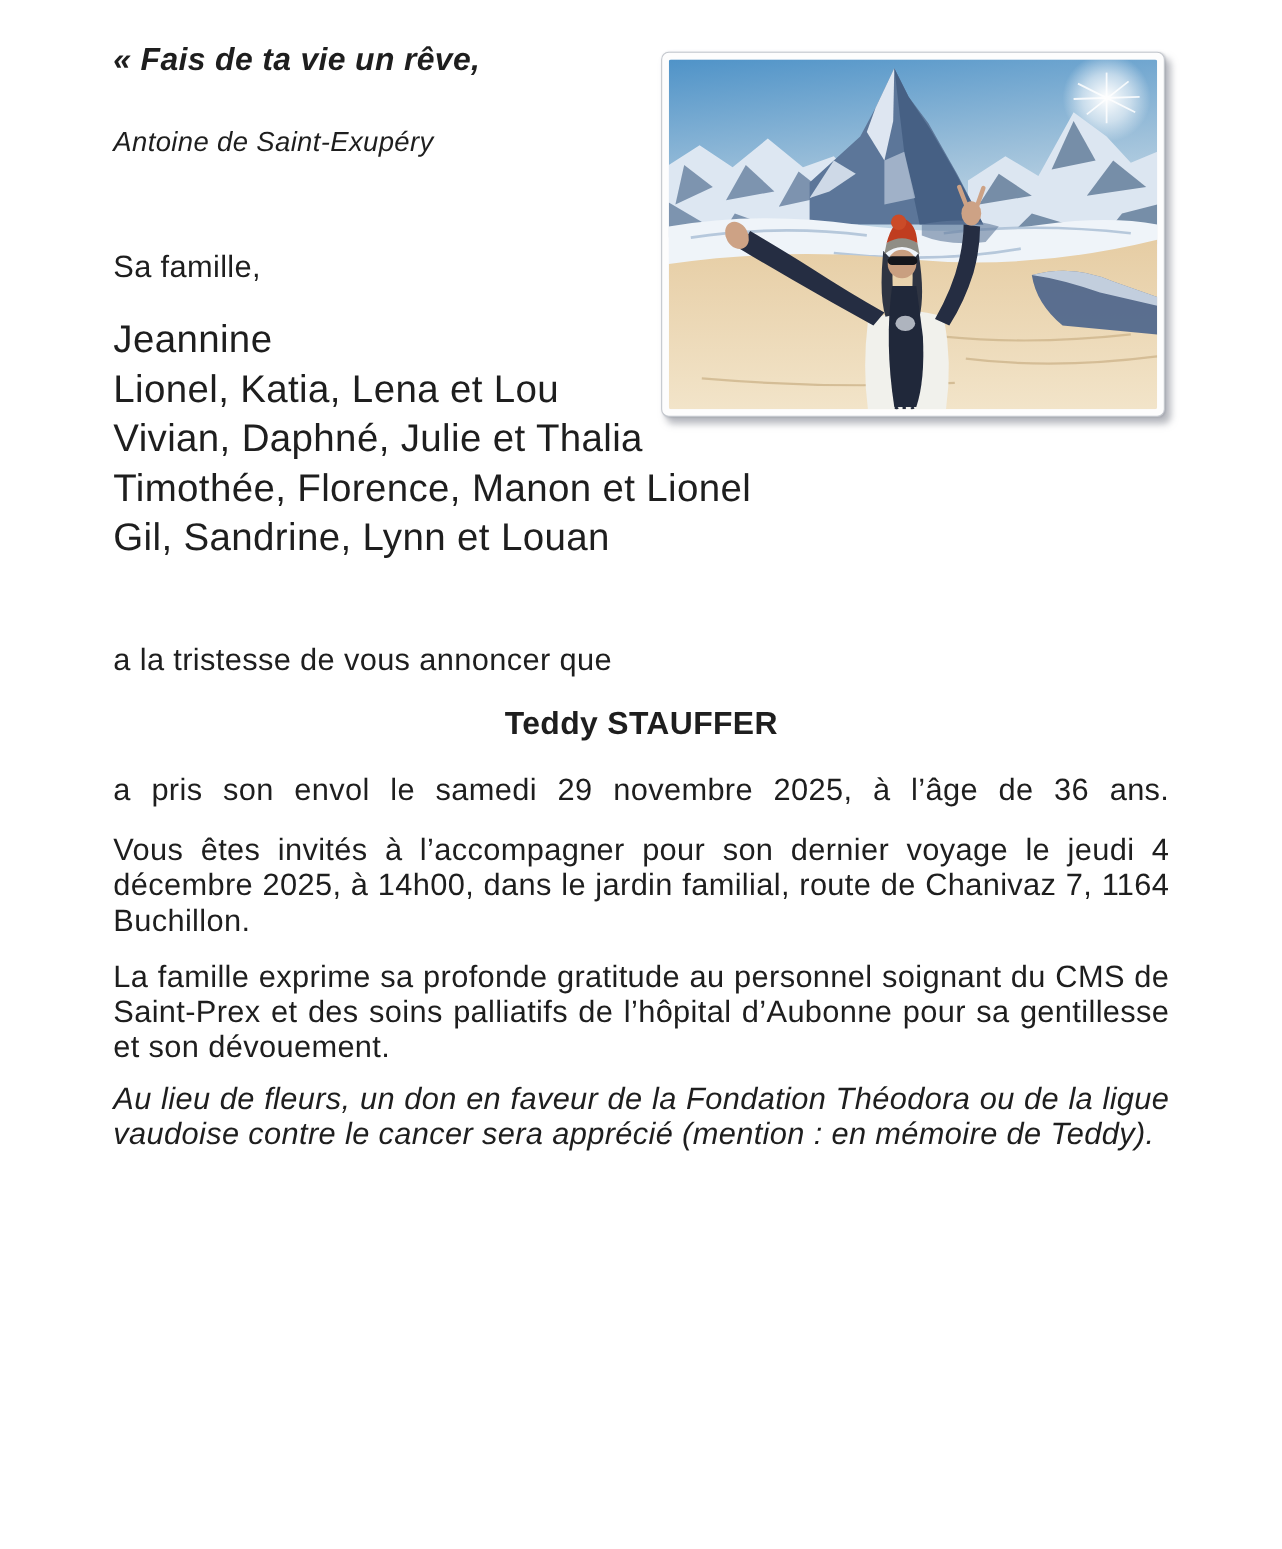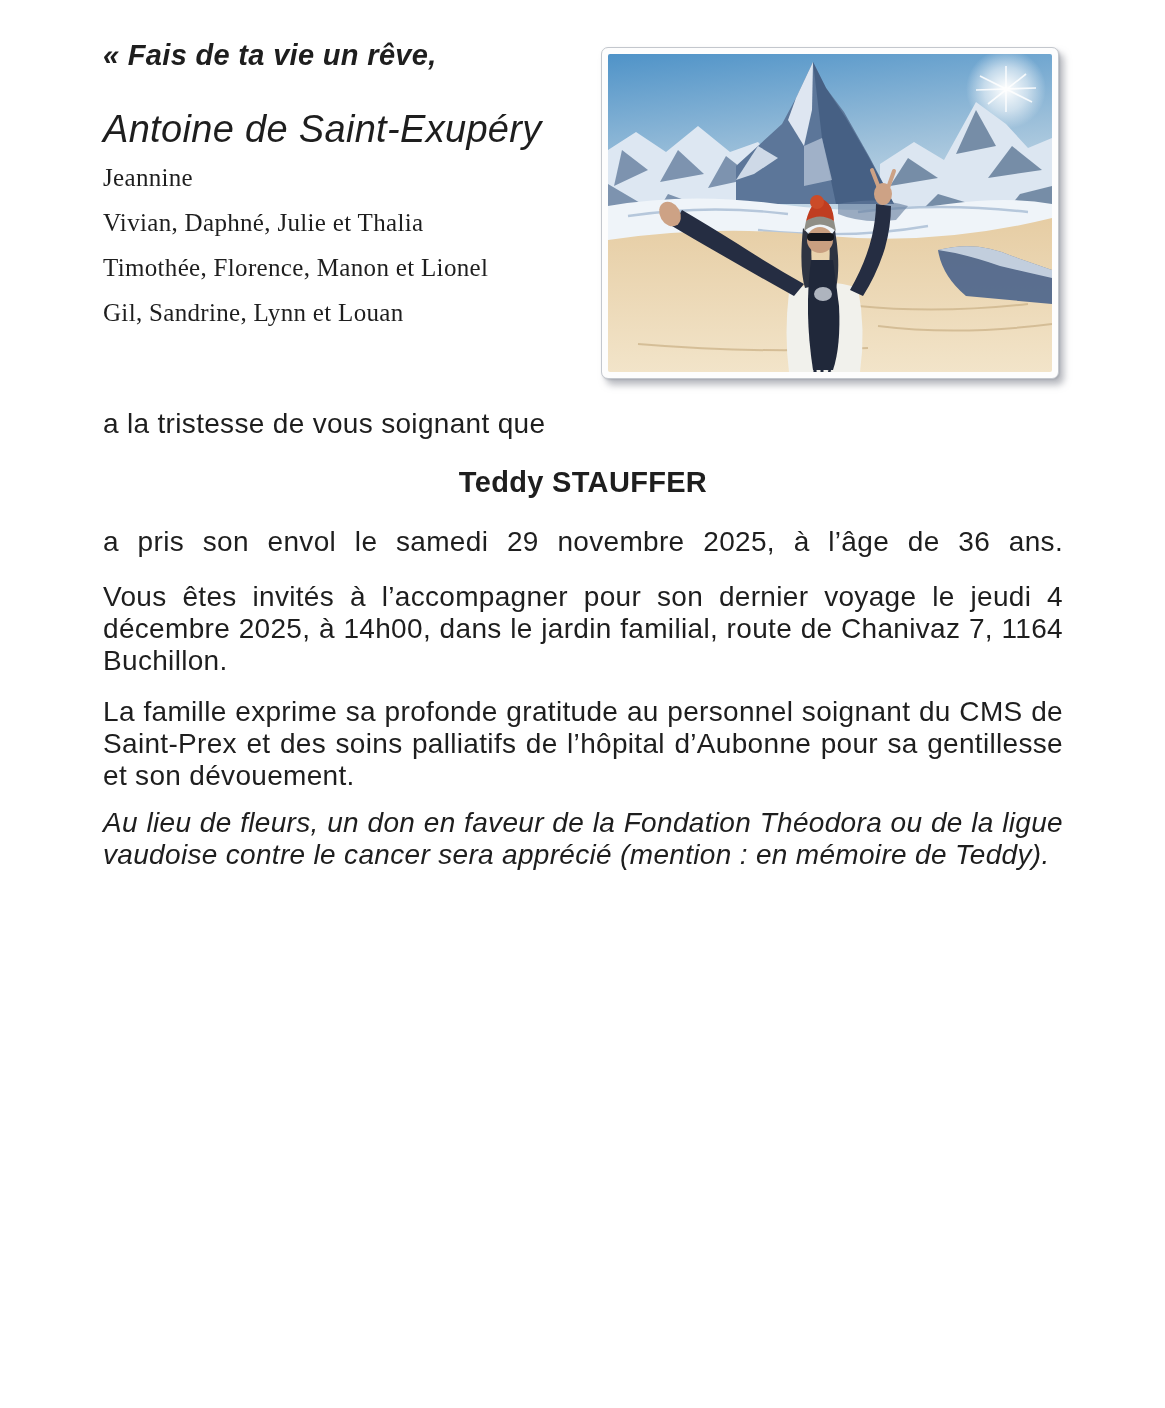--- a/index.html
+++ b/index.html
@@ -2,23 +2,23 @@
 <html lang="fr"><head>
 <meta charset="utf-8">
 <style>
   html,body{margin:0;padding:0;}
   body{
     width:1165px;height:1408px;background:#ffffff;position:relative;
     font-family:"Liberation Sans",sans-serif;color:#1e1e1e;overflow:hidden;
   }
   .content{position:absolute;left:103px;width:960px;top:34px;letter-spacing:.02em;}
   .quote{font-size:29px;font-weight:bold;font-style:italic;line-height:42px;}
-  .quote-author{font-size:38px;font-style:italic;line-height:42px;margin-top:32px;}
+  .quote-author{font-size:25px;font-style:italic;line-height:42px;margin-top:32px;}
   .family-intro{font-size:28px;line-height:45px;margin-top:70px;}
-  .family-list{font-size:25px;line-height:45px;margin-top:5px;font-family:Liberation Serif, serif;}
+  .family-list{font-size:35px;line-height:45px;margin-top:21px;}
   .announce-intro{font-size:28px;line-height:45px;margin-top:66px;}
   .deceased-name{font-size:29px;line-height:45px;font-weight:bold;text-align:center;margin-top:14px;}
   .passing{font-size:28px;line-height:45px;margin-top:14px;text-align:justify;text-align-last:justify;}
   .para{font-size:28px;line-height:32px;text-align:justify;margin:17px 0 0 0;}
   .para.tight{margin-top:19px;}
   .para.addr{margin-top:15px;}
   .para.italic{font-style:italic;margin-top:15px;}
   
   .photo-frame{
     position:absolute;left:601px;top:47px;margin:0;padding:6px;background:#fdfdfd;
@@ -137,29 +137,31 @@
   </svg>
 </figure>
 
 <main class="content">
   <div class="quote">
     <div>« Fais de ta vie un rêve,</div>
   </div>
 
   <div class="quote-author">Antoine de Saint-Exupéry</div>
 
+  <div class="family-intro">Sa famille,</div>
 
   <div class="family-list">
     <div>Jeannine</div>
+    <div>Lionel, Katia, Lena et Lou</div>
     <div>Vivian, Daphné, Julie et Thalia</div>
     <div>Timothée, Florence, Manon et Lionel</div>
     <div>Gil, Sandrine, Lynn et Louan</div>
   </div>
 
-  <div class="announce-intro">a la tristesse de vous soignant que</div>
+  <div class="announce-intro">a la tristesse de vous annoncer que</div>
 
   <div class="deceased-name">Teddy STAUFFER</div>
 
   <div class="passing">a pris son envol le samedi 29 novembre 2025, à l’âge de 36 ans.</div>
 
   <p class="para">Vous êtes invités à l’accompagner pour son dernier voyage le jeudi 4 décembre 2025, à 14h00, dans le jardin familial, route de Chanivaz 7, 1164 Buchillon.</p>
   <p class="para tight">La famille exprime sa profonde gratitude au personnel soignant du CMS de Saint-Prex et des soins palliatifs de l’hôpital d’Aubonne pour sa gentillesse et son dévouement.</p>
   <p class="para italic">Au lieu de fleurs, un don en faveur de la Fondation Théodora ou de la ligue vaudoise contre le cancer sera apprécié (mention : en mémoire de Teddy).</p>
 </main>
 

